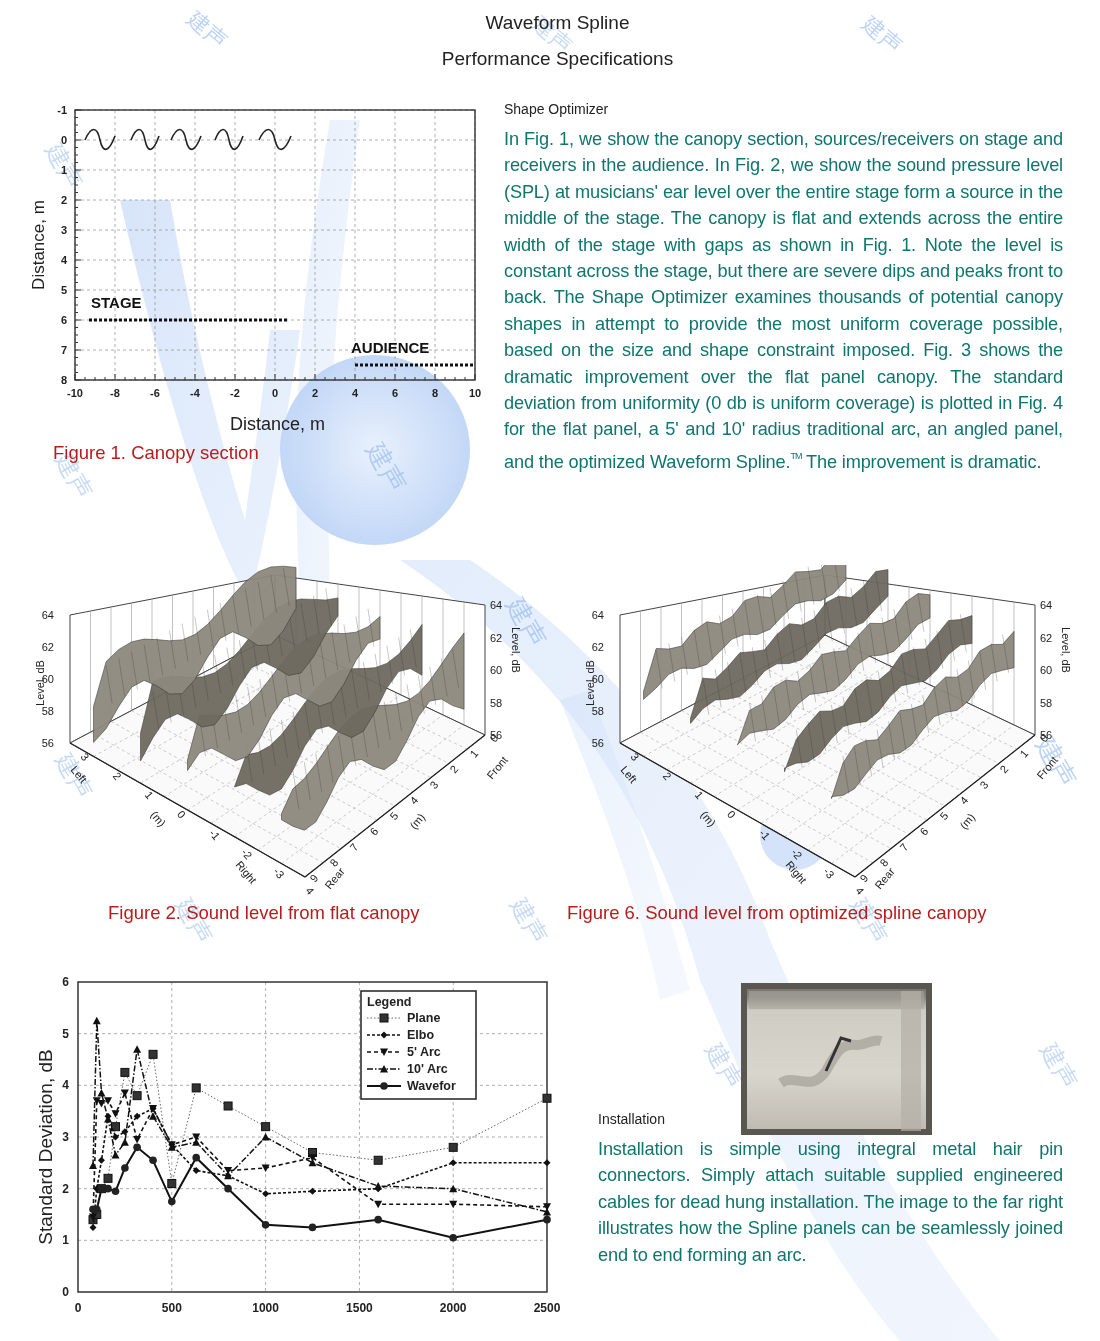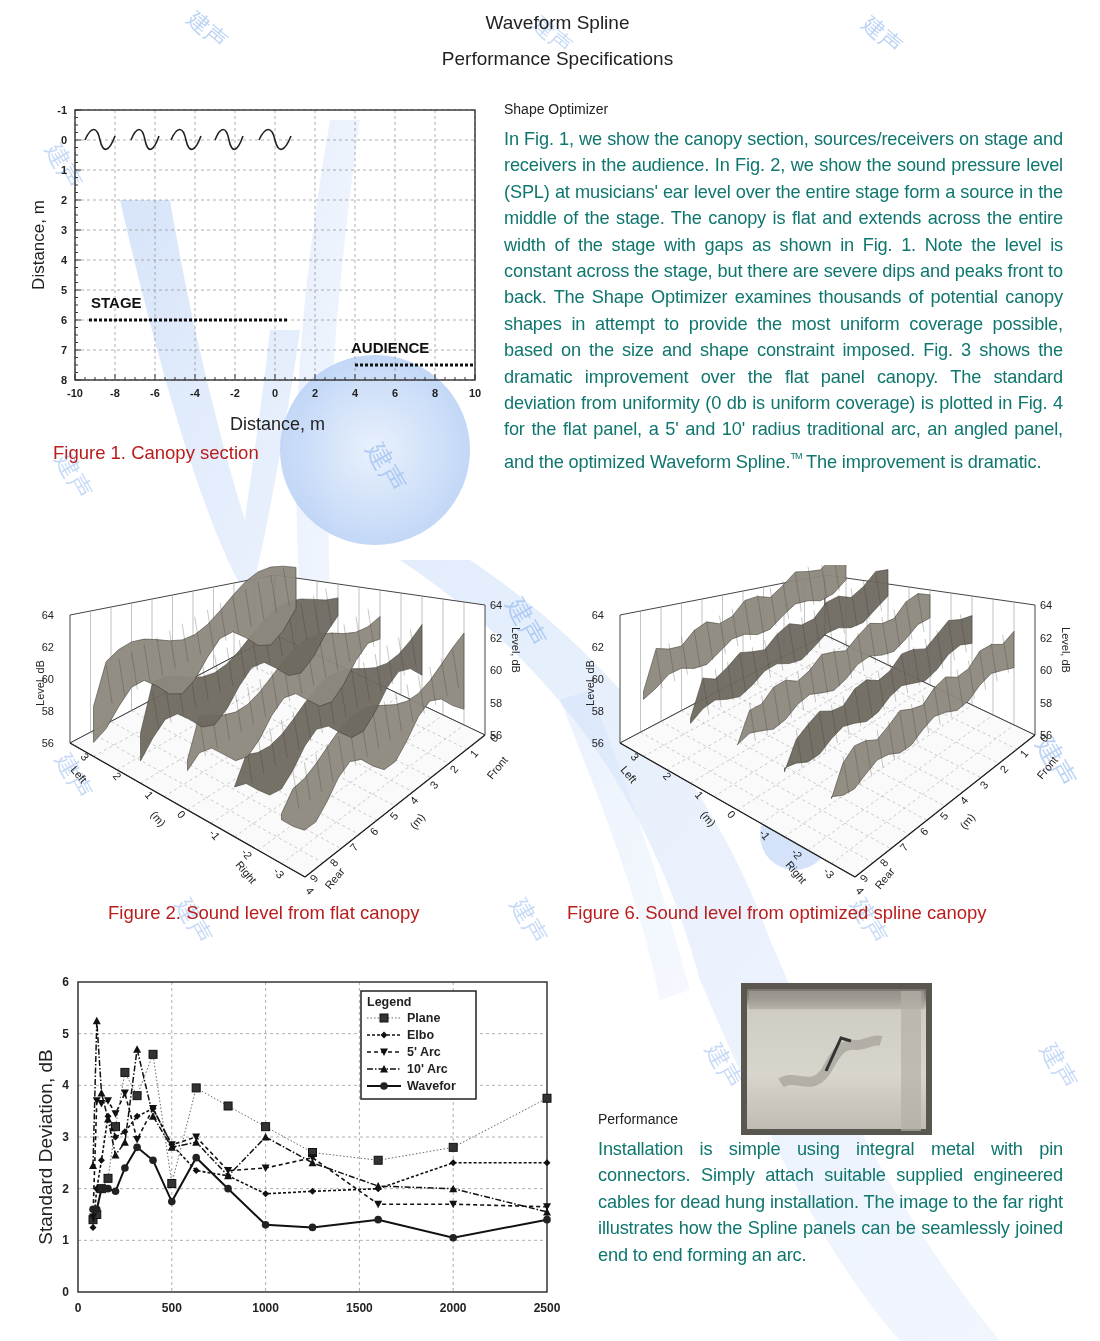--- a/index.html
+++ b/index.html
@@ -668,14 +668,14 @@
   </svg>
 
 <div class="abs photo" title="Spline panel photo">
   <svg width="191" height="152" viewBox="0 0 191 152">
     <rect x="8" y="8" width="175" height="18" fill="#a9a59d" opacity="0.6"></rect>
     <rect x="160" y="8" width="20" height="140" fill="#b3afa7" opacity="0.7"></rect>
     <path d="M40 100 C 55 90, 70 110, 85 88 C 95 70, 100 60, 115 62 C 125 63, 130 55, 140 58" stroke="#8a857d" stroke-width="10" fill="none" opacity="0.45"></path>
     <path d="M85 88 L 100 55 L 110 58" stroke="#333" stroke-width="3" fill="none"></path>
   </svg>
 </div>
-<div class="abs heading" style="left:598px;top:1111px;">Performance</div>
-<div class="abs body-text" style="left:598px;top:1136px;width:465px;">Installation is simple using integral metal with pin connectors. Simply attach suitable supplied engineered cables for dead hung installation. The image to the far right illustrates how the Spline panels can be seamlessly joined end to end forming an arc.</div>
+<div class="abs heading" style="left:598px;top:1111px;">Installation</div>
+<div class="abs body-text" style="left:598px;top:1136px;width:465px;">Installation is simple using integral metal hair pin connectors. Simply attach suitable supplied engineered cables for dead hung installation. The image to the far right illustrates how the Spline panels can be seamlessly joined end to end forming an arc.</div>
 
 </body></html>

